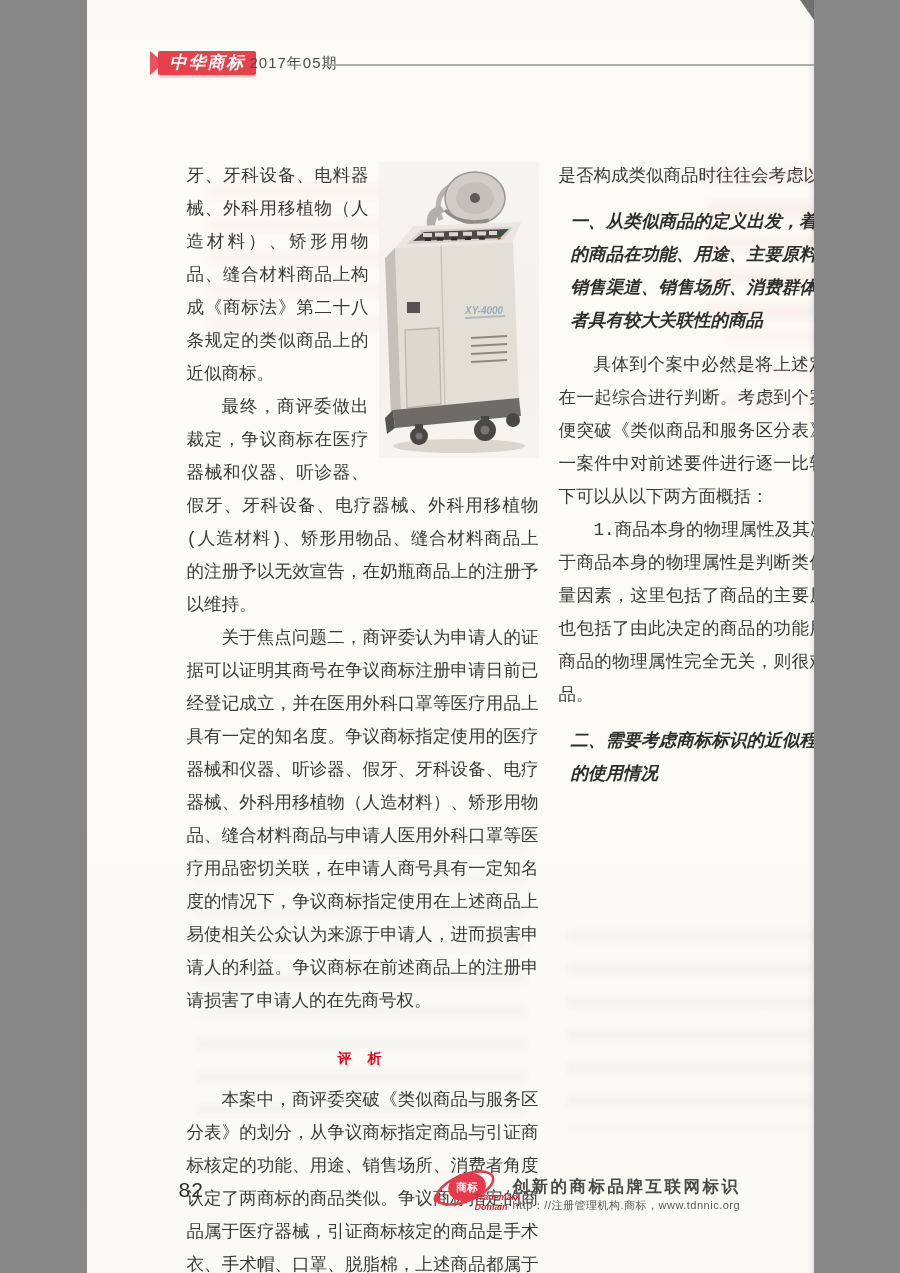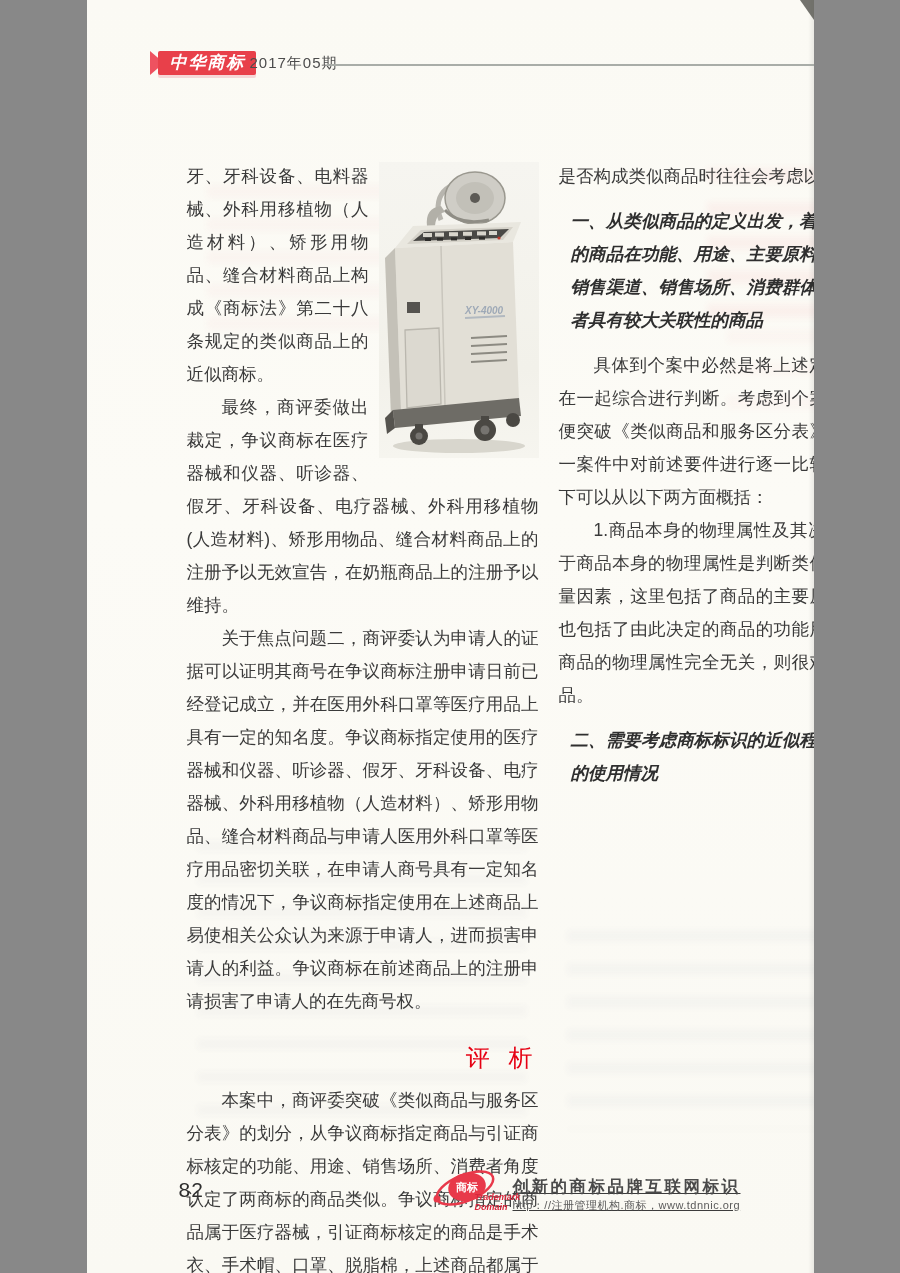--- a/index.html
+++ b/index.html
@@ -36,37 +36,37 @@
     font-family:"Liberation Serif","DejaVu Serif",serif;font-style:italic;font-weight:bold;
     font-size:17px;letter-spacing:2px;border-radius:2px;box-shadow:0 3px 0 rgba(238,150,160,.35);}
   .issue{position:absolute;left:163px;top:54px;font-size:15px;color:#4c4c4c;letter-spacing:1px;white-space:nowrap;}
   .header-rule{position:absolute;left:240px;top:64px;width:652px;height:1.5px;background:#a9ada8;}
 
   
   .content{position:absolute;left:100px;top:160px;width:748px;display:flex;align-items:flex-start;}
   .col-left{width:352px;margin-right:20px;}
   .col-right{width:376px;}
   .para{font-size:17.5px;line-height:33px;text-align:justify;color:#3a3a3a;margin:0;
-    font-family:Liberation Sans, sans-serif;}
+    font-family:Liberation Mono, monospace;}
   .para.indent{text-indent:2em;}
-  .red-heading{color:#e60013;font-weight:normal;font-size:24px;text-align:right;
+  .red-heading{color:#e60013;font-weight:bold;font-size:14px;text-align:center;
     letter-spacing:6px;margin:26px 0 12px 0;line-height:28px;}
   .sub-heading{font-size:17.5px;line-height:33px;font-weight:bold;color:#2f2f2f;
     text-align:justify;margin:12px;font-style:oblique;}
 
   
   .figure{float:right;width:160px;height:296px;margin:2px 0 6px 10px;position:relative;
     background:linear-gradient(180deg,#f6f5f0 0%,#f2f1ea 70%,#f6f5ef 100%);}
 
   
   .footer{position:absolute;left:0;top:1160px;width:100%;height:80px;padding-left:32px;}
   .page-number{position:absolute;left:92px;top:18px;font-size:21px;color:#2e2e2e;letter-spacing:1px;}
   .logo-group{position:absolute;left:342px;top:2px;display:flex;align-items:center;}
   .logo-mark{width:78px;height:56px;position:relative;}
-  .logo-texts{margin-left:6px;padding-top:8px;text-decoration:underline;}
+  .logo-texts{margin-left:6px;padding-top:8px;}
   .tagline{font-size:16.5px;font-weight:bold;color:#4a4a4a;letter-spacing:2.5px;line-height:22px;}
   .url-line{font-size:11px;color:#5a5a5a;letter-spacing:.5px;line-height:16px;}
   .tm-domain{position:absolute;left:46px;top:30px;color:#d9253b;font-style:italic;
     font-weight:bold;font-size:9px;line-height:10px;white-space:nowrap;}
 </style>
 </head>
 <body>
 
 <div class="page">
 

